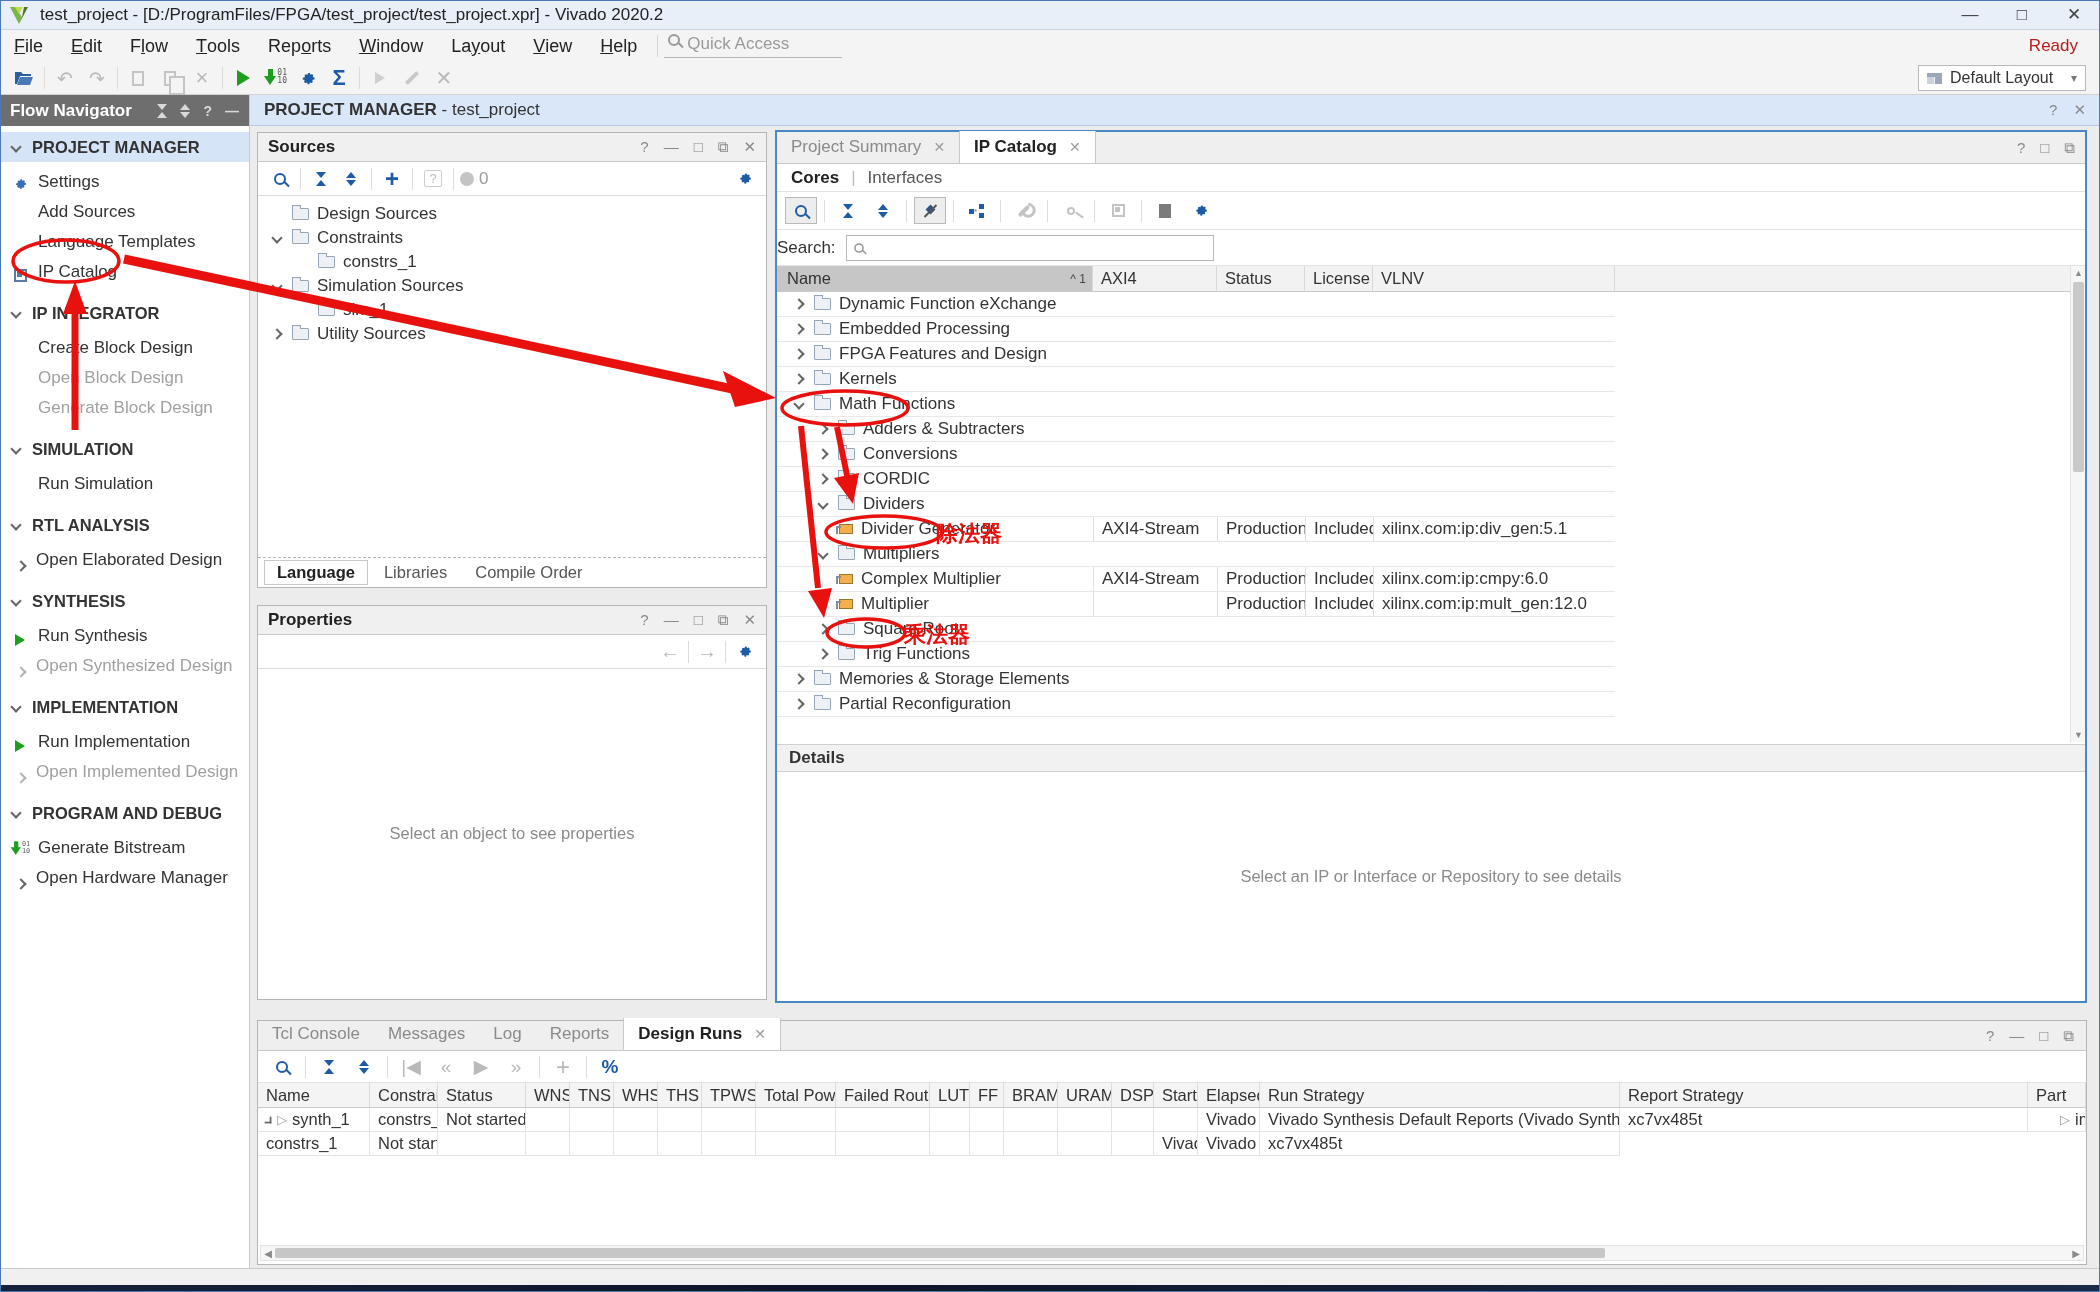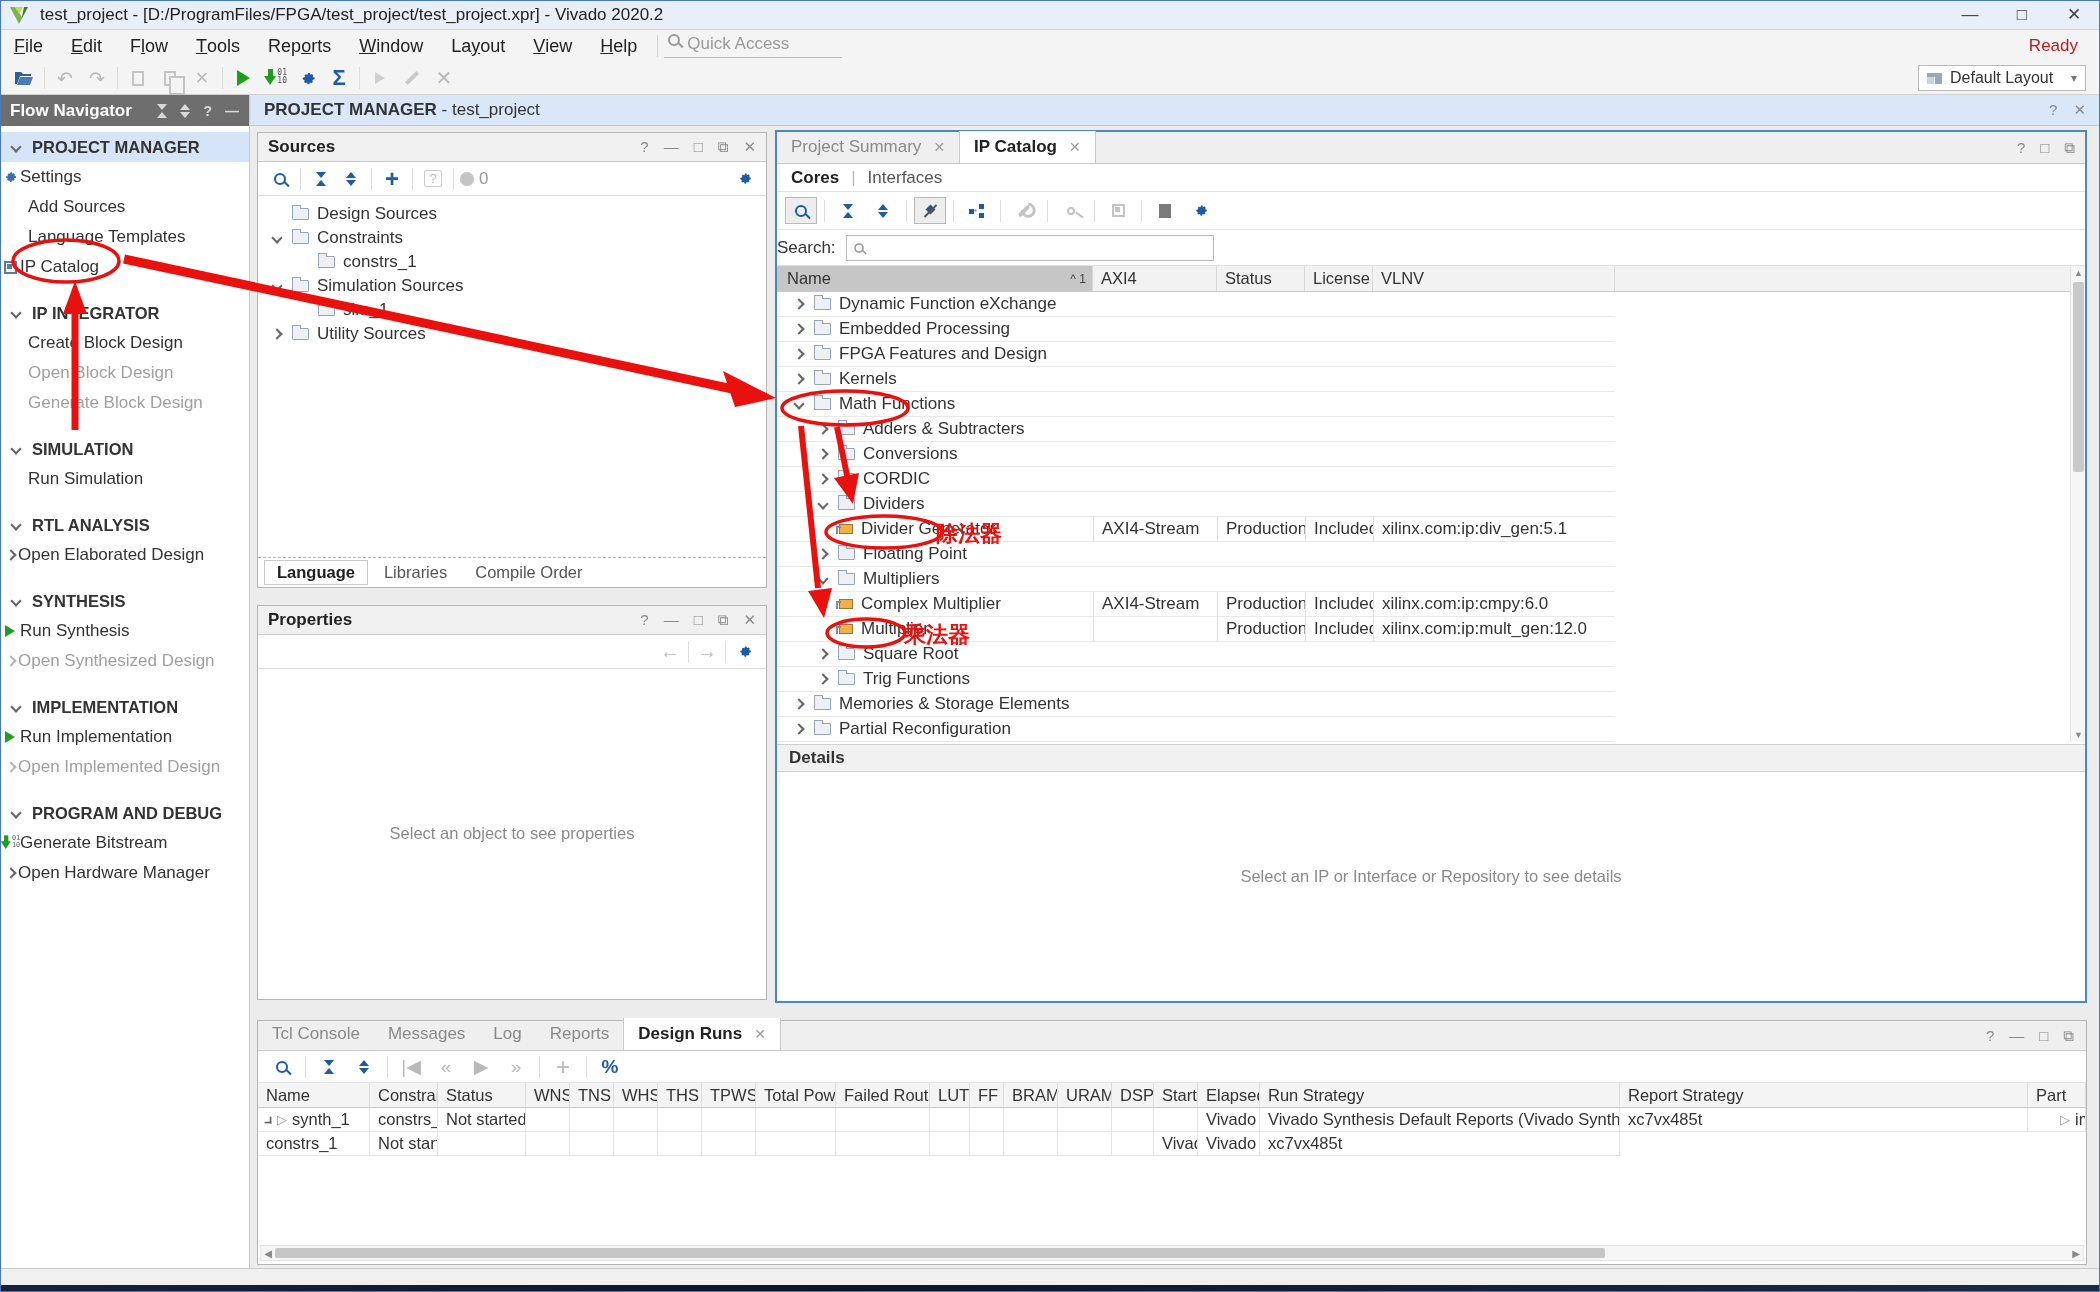--- a/index.html
+++ b/index.html
@@ -72,21 +72,21 @@
   .circ0{width:14px;height:14px;border-radius:50%;background:#c4c4c4;display:inline-block}
 
   
   .flownav{left:0;top:95px;width:250px;height:1173px;background:#fff;border-right:1px solid #c9c9c9}
   .fn-head{height:31px;background:#6e6e6e;color:#fff;display:flex;align-items:center;padding:0 10px;font-weight:bold;font-size:17px}
   .fn-head .ics{margin-left:auto;display:flex;gap:13px;align-items:center;color:#d9d9d9;font-size:14px}
   .fn-body{padding-top:6px}
   .fn-sec{height:30px;display:flex;align-items:center;gap:12px;padding-left:12px;font-weight:bold;color:#333;margin-top:16px;font-size:16.5px}
   .fn-sec.first{margin-top:0}
   .fn-sec.sel{background:#d6e4f7}
-  .fn-item{height:30px;display:flex;align-items:center;padding-left:28px;color:#333}
+  .fn-item{height:30px;display:flex;align-items:flex-end;gap:8px;padding-left:38px;color:#333}
   .fn-item.dis{color:#a0a0a0}
   .fn-item .ico{width:20px;display:flex;justify-content:center;align-items:center;flex:none;margin-left:-28px;margin-right:0}
   .fn-item .cvslot{width:14px;margin-left:-24px;display:flex;justify-content:center}
 
   
   .pmbar{left:250px;top:95px;width:1850px;height:31px;background:#d9e7f8;border-bottom:1px solid #b9c9de;display:flex;align-items:center;padding:0 14px;font-size:17px}
   .pmbar .ics{margin-left:auto;color:#8a8a8a;display:flex;gap:16px;font-size:15px}
 
   .panel{position:absolute;background:#fff;border:1px solid #b5b5b5}
   .panel-h{height:29px;background:#f0f0f0;border-bottom:1px solid #c9c9c9;display:flex;align-items:center;padding:0 10px;font-weight:bold;font-size:17px;color:#222}
@@ -721,33 +721,20 @@
           <span>Divider Generator</span>
         </div>
         <div class="cell" style="width: 124px;">AXI4-Stream</div>
         <div class="cell" style="width: 88px;">Production</div>
         <div class="cell" style="width: 68px;">Included</div>
         <div class="cell" style="width: 242px;">xilinx.com:ip:div_gen:5.1</div>
       </div>
       <div class="iprow">
         <div class="name" style="padding-left: 38px;">
           <span class="cvslot">
-            <span class="cv r"></span>
-          </span>
-          <span class="fold"></span>
-          <span>Floating Point</span>
-        </div>
-        <div class="cell" style="width: 124px;"></div>
-        <div class="cell" style="width: 88px;"></div>
-        <div class="cell" style="width: 68px;"></div>
-        <div class="cell" style="width: 242px;"></div>
-      </div>
-      <div class="iprow">
-        <div class="name" style="padding-left: 38px;">
-          <span class="cvslot">
             <span class="cv d"></span>
           </span>
           <span class="fold"></span>
           <span>Multipliers</span>
         </div>
         <div class="cell" style="width: 124px;"></div>
         <div class="cell" style="width: 88px;"></div>
         <div class="cell" style="width: 68px;"></div>
         <div class="cell" style="width: 242px;"></div>
       </div>

